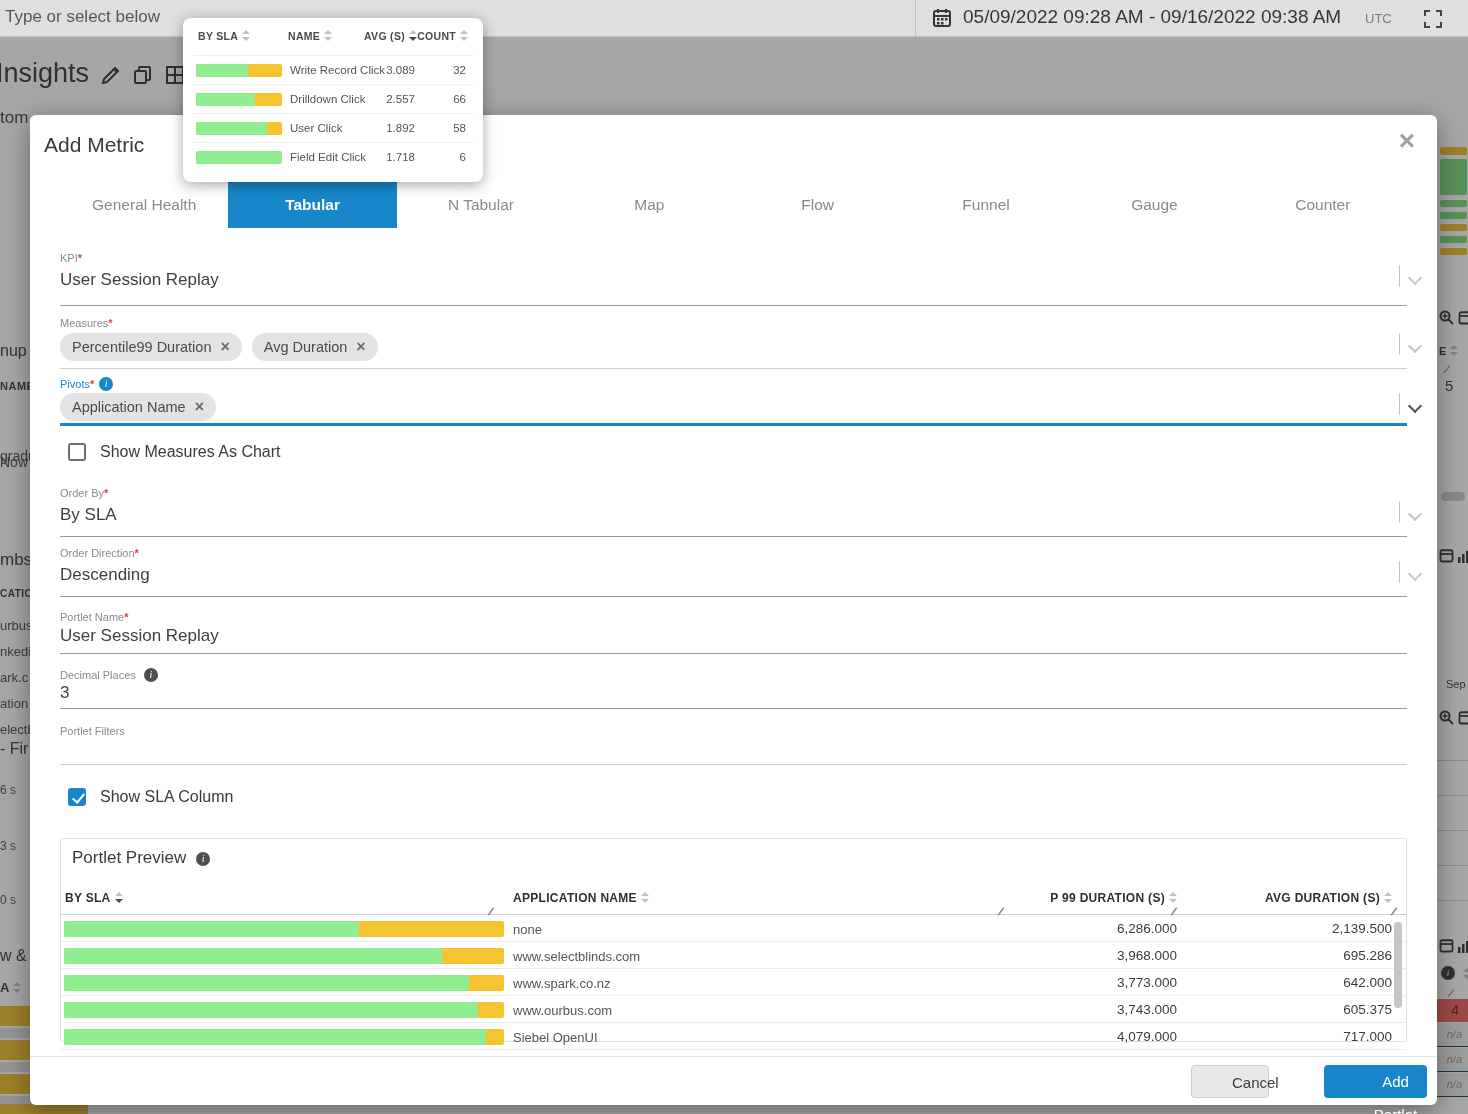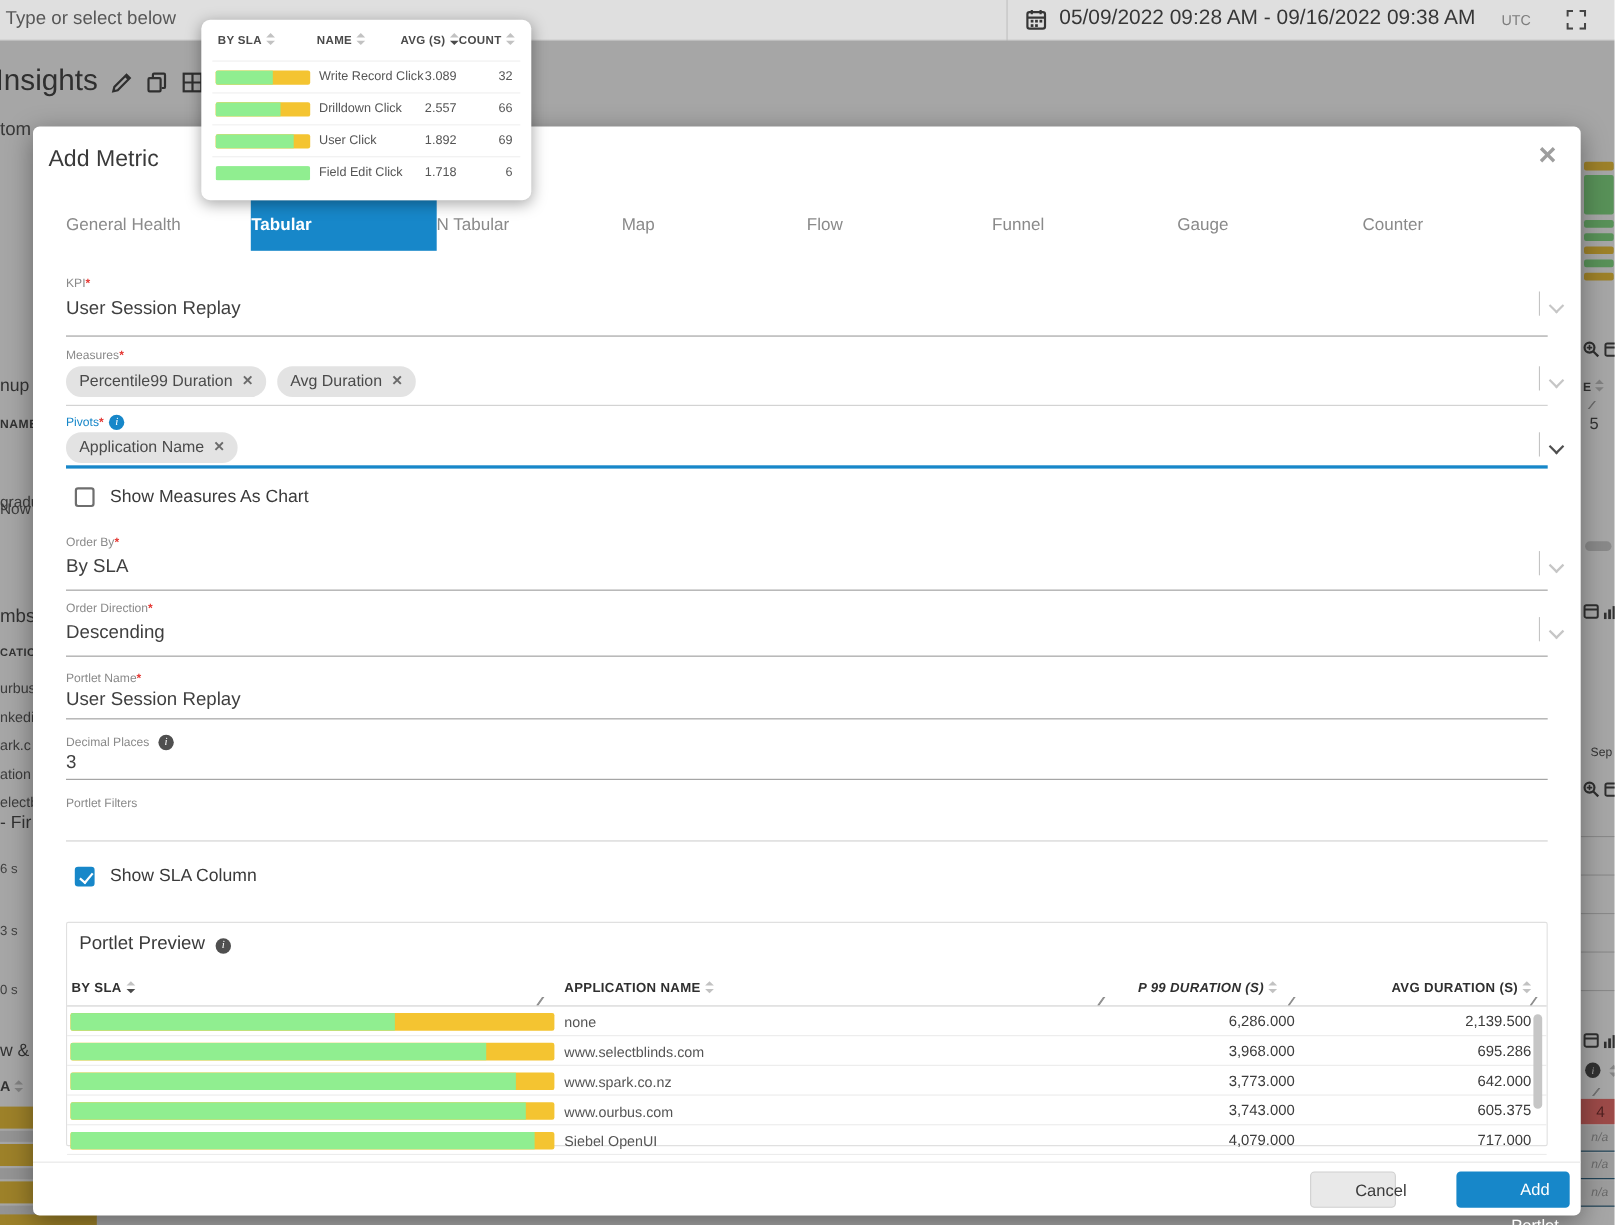--- a/index.html
+++ b/index.html
@@ -72,21 +72,21 @@
   .sort .up { top:0; border-bottom:4px solid #c2c2c2; }
   .sort .dn { bottom:0; border-top:4px solid #c2c2c2; }
   .sort.desc .dn { border-top-color:#4a4a4a; }
 
   
   .modal { position:absolute; left:30px; top:115px; width:1407px; height:990px; background:#fff; border-radius:6px; box-shadow:0 6px 24px rgba(0,0,0,0.38); z-index:10; }
   .modal-title { position:absolute; left:14px; top:18px; font-size:21px; color:#3a3a3a; }
   .modal-close { position:absolute; right:22px; top:12px; font-size:28px; font-weight:bold; color:#9e9e9e; cursor:pointer; line-height:1; }
 
   .tabs { position:absolute; left:30px; top:67px; width:1347px; height:46px; display:flex; }
-  .tab { flex:1; text-align:left; line-height:46px; font-size:15.5px; color:#8a8a8a; cursor:pointer; }
+  .tab { flex:1; text-align:center; line-height:46px; font-size:15.5px; color:#8a8a8a; cursor:pointer; }
   .tab.active { background:#1787c9; color:#fff; font-weight:bold; }
 
   .fld-label { position:absolute; left:30px; font-size:11px; color:#8a8a8a; }
   .fld-label .req { color:#e53935; font-weight:bold; }
   .fld-label.accent { color:#1787c9; }
   .fld-value { position:absolute; left:30px; font-size:17px; color:#3f3f3f; }
   .fld-border { position:absolute; left:30px; right:30px; height:1px; background:#9c9c9c; }
   .fld-border.accent { height:3px; background:#1787c9; }
   .sel-divider { position:absolute; right:37px; width:1px; height:22px; background:#c4c4c4; }
   .chev { position:absolute; right:16px; width:11px; height:11px; }
@@ -104,21 +104,21 @@
   .cbox { width:18px; height:18px; border:2px solid #6e6e6e; border-radius:3px; background:#fff; position:relative; cursor:pointer; }
   .cbox.checked { background:#1787c9; border-color:#1787c9; }
   .cbox.checked::after { content:""; position:absolute; left:5px; top:1px; width:5px; height:10px; border-right:2px solid #fff; border-bottom:2px solid #fff; transform:rotate(40deg); }
   .checkline span.lbl { font-size:16px; color:#3a3a3a; }
 
   .preview { position:absolute; left:30px; top:723px; width:1347px; height:204px; border:1px solid #e0e0e0; border-radius:2px; }
   .pv-title { position:absolute; left:11px; top:9px; font-size:17px; color:#3a3a3a; }
   .pv-head { position:absolute; left:0; top:46px; width:100%; height:30px; border-bottom:1px solid #cfcfcf; font-size:12px; font-weight:bold; color:#2f2f2f; letter-spacing:.3px; }
   .pv-h-sla { position:absolute; left:4px; top:6px; }
   .pv-h-app { position:absolute; left:452px; top:6px; }
-  .pv-h-p99 { position:absolute; right:245px; top:6px;font-style:italic; }
+  .pv-h-p99 { position:absolute; right:229px; top:6px; }
   .pv-h-avg { position:absolute; right:14px; top:6px; }
   .pv-row { position:absolute; left:0; width:100%; height:27px; border-bottom:1px solid #ececec; }
   .pv-bar { position:absolute; left:3px; top:6px; width:440px; height:16px; background:#f4c431; border-radius:2px; overflow:hidden; }
   .pv-bar-green { display:block; height:100%; background:#90ee90; }
   .pv-app { position:absolute; left:452px; top:7px; font-size:13px; color:#555; }
   .pv-p99 { position:absolute; right:229px; top:6px; font-size:13.5px; color:#3c3c3c; }
   .pv-avg { position:absolute; right:14px; top:6px; font-size:13.5px; color:#3c3c3c; }
   .pv-scroll { position:absolute; right:4px; top:83px; width:8px; height:86px; border-radius:4px; background:#c6c6c6; }
 
   .footer-divider { position:absolute; left:0; right:0; top:941px; height:1px; background:#e5e5e5; }
@@ -317,21 +317,21 @@
       <span class="tt-name">Drilldown Click</span>
       <span class="tt-avg">2.557</span>
       <span class="tt-count">66</span>
     </div>
     <div class="tt-row" style="top:95px">
       <span class="tt-bar">
           <span class="tt-bar-green" style="width: 83%;"></span>
         </span>
       <span class="tt-name">User Click</span>
       <span class="tt-avg">1.892</span>
-      <span class="tt-count">69</span>
+      <span class="tt-count">58</span>
     </div>
     <div class="tt-row" style="top:124px">
       <span class="tt-bar">
           <span class="tt-bar-green" style="width: 100%;"></span>
         </span>
       <span class="tt-name">Field Edit Click</span>
       <span class="tt-avg">1.718</span>
       <span class="tt-count">6</span>
     </div>
   </div>

